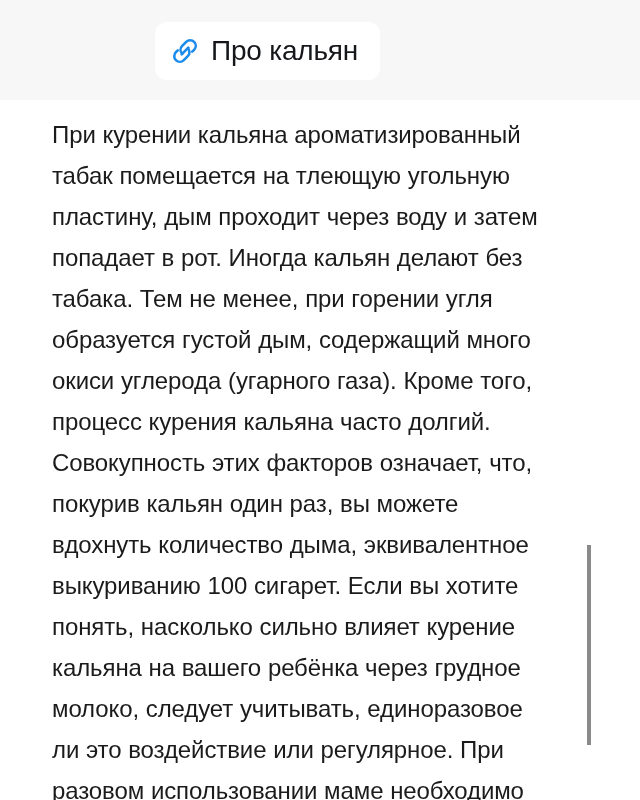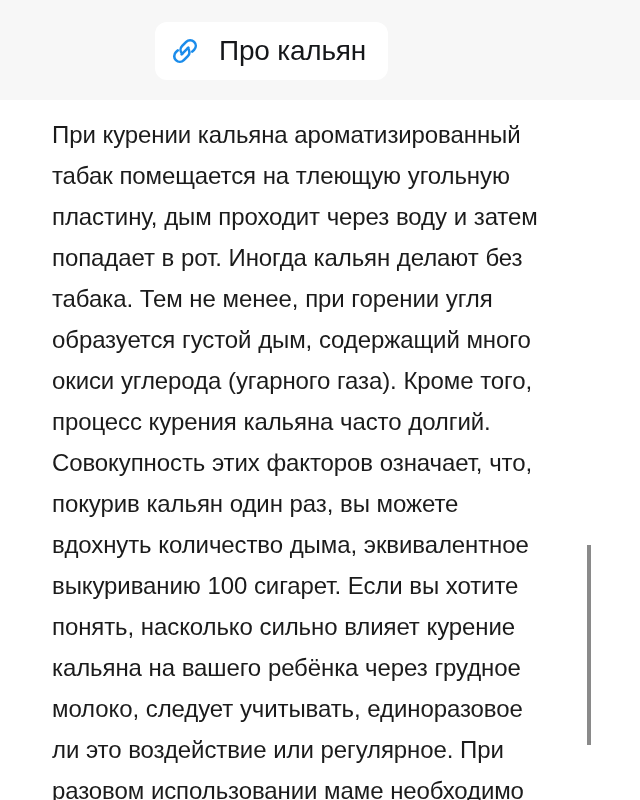--- a/index.html
+++ b/index.html
@@ -33,21 +33,21 @@
   }
 
   .title-pill {
     position: absolute;
     left: 155px;
     top: 22px;
     height: 58px;
     padding: 0 22px 0 14px;
     display: flex;
     align-items: center;
-    gap: 18px;
+    gap: 10px;
     background: #ffffff;
     border-radius: 12px;
     box-sizing: border-box;
   }
 
   .link-icon {
     width: 32px;
     height: 32px;
     flex: 0 0 32px;
     display: block;

